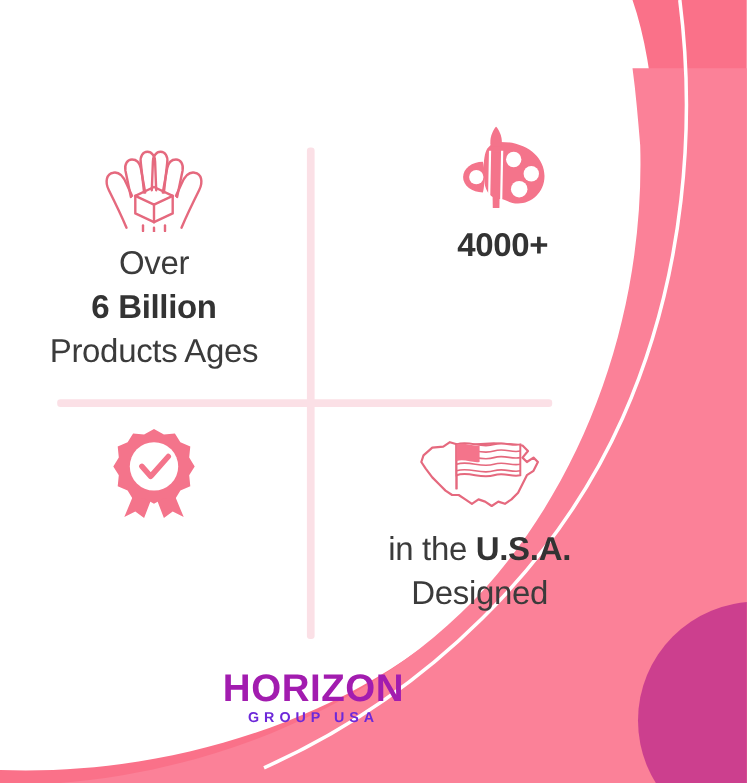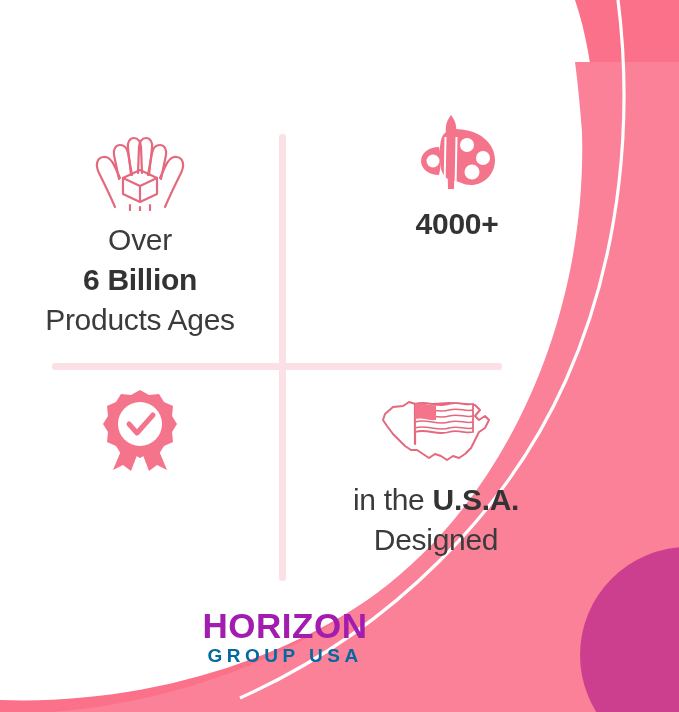--- a/index.html
+++ b/index.html
@@ -102,23 +102,23 @@
   }
   #logo-main {
     font-size: 35px;
     font-weight: 700;
     color: #a21caf;
     letter-spacing: 0.5px;
     line-height: 1.0;
     display: block;
   }
   #logo-sub {
-    font-size: 19px;
-    font-weight: 700;
-    color: #0369a1;
+    font-size: 13px;
+    font-weight: 700;
+    color: #6d28d9;
     letter-spacing: 4.5px;
     line-height: 1.35;
     display: block;
   }
 </style>
 </head>
 <body>
 
 <div id="poster">
 

